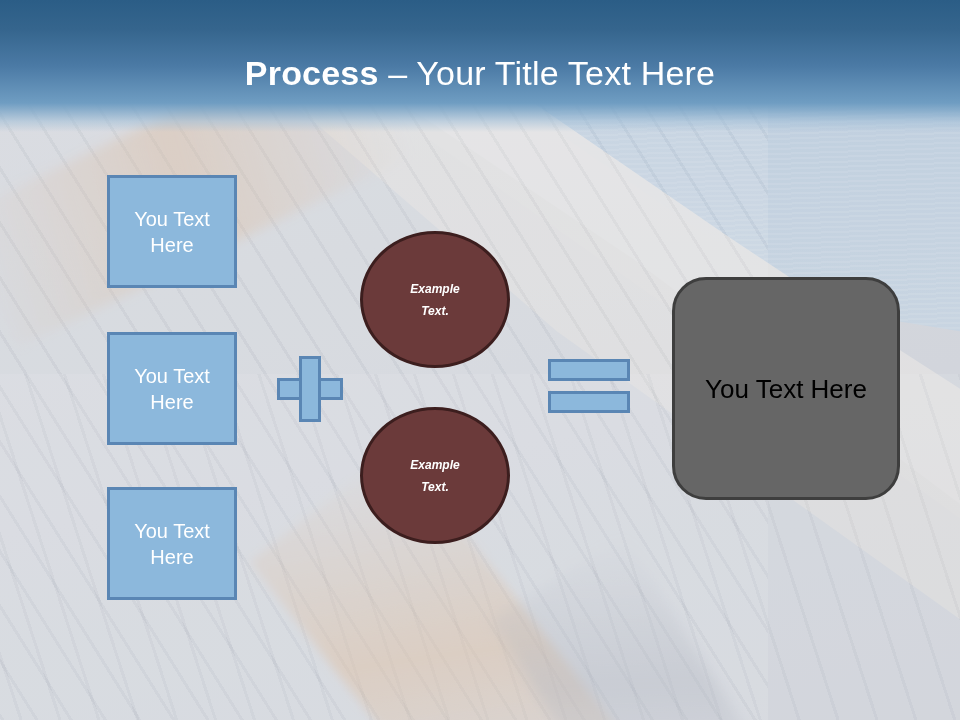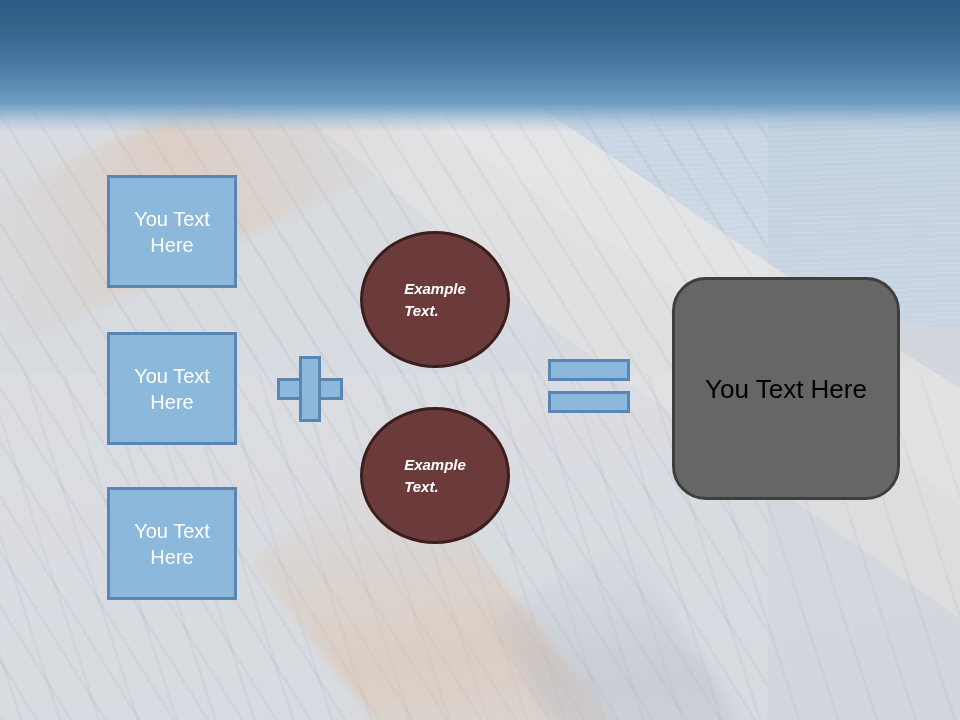--- a/index.html
+++ b/index.html
@@ -193,24 +193,25 @@
   .circle {
     position: absolute;
     left: 360px;
     width: 150px;
     height: 137px;
     box-sizing: border-box;
     background: #6b3a3a;
     border: 3px solid #3c1e1e;
     border-radius: 50%;
     color: #ffffff;
-    font-size: 15px;
+    font-size: 12px;
     line-height: 22px;
     font-weight: bold;
     font-style: italic;
+    text-align: center;
     display: flex;
     align-items: center;
     justify-content: center;
   }
   #circle-1 { top: 231px; }
   #circle-2 { top: 407px; }
 
   
   .gray-box {
     position: absolute;
@@ -242,20 +243,23 @@
   <div class="bg-coping-a"></div>
   <div class="bg-coping-b"></div>
   <div class="bg-planks-a"></div>
   <div class="bg-planks-b"></div>
   <div class="bg-warm-a"></div>
   <div class="bg-warm-b"></div>
   <div class="bg-warm-c"></div>
   <div class="bg-wash"></div>
 
   <div class="header"></div>
+  <div class="title">
+    <span class="strong">Process</span><span class="light"> – </span><span class="light">Your Title Text Here</span>
+  </div>
 
   <div class="blue-box" id="blue-box-1">
     <span>You Text Here</span>
   </div>
   <div class="blue-box" id="blue-box-2">
     <span>You Text Here</span>
   </div>
   <div class="blue-box" id="blue-box-3">
     <span>You Text Here</span>
   </div>

